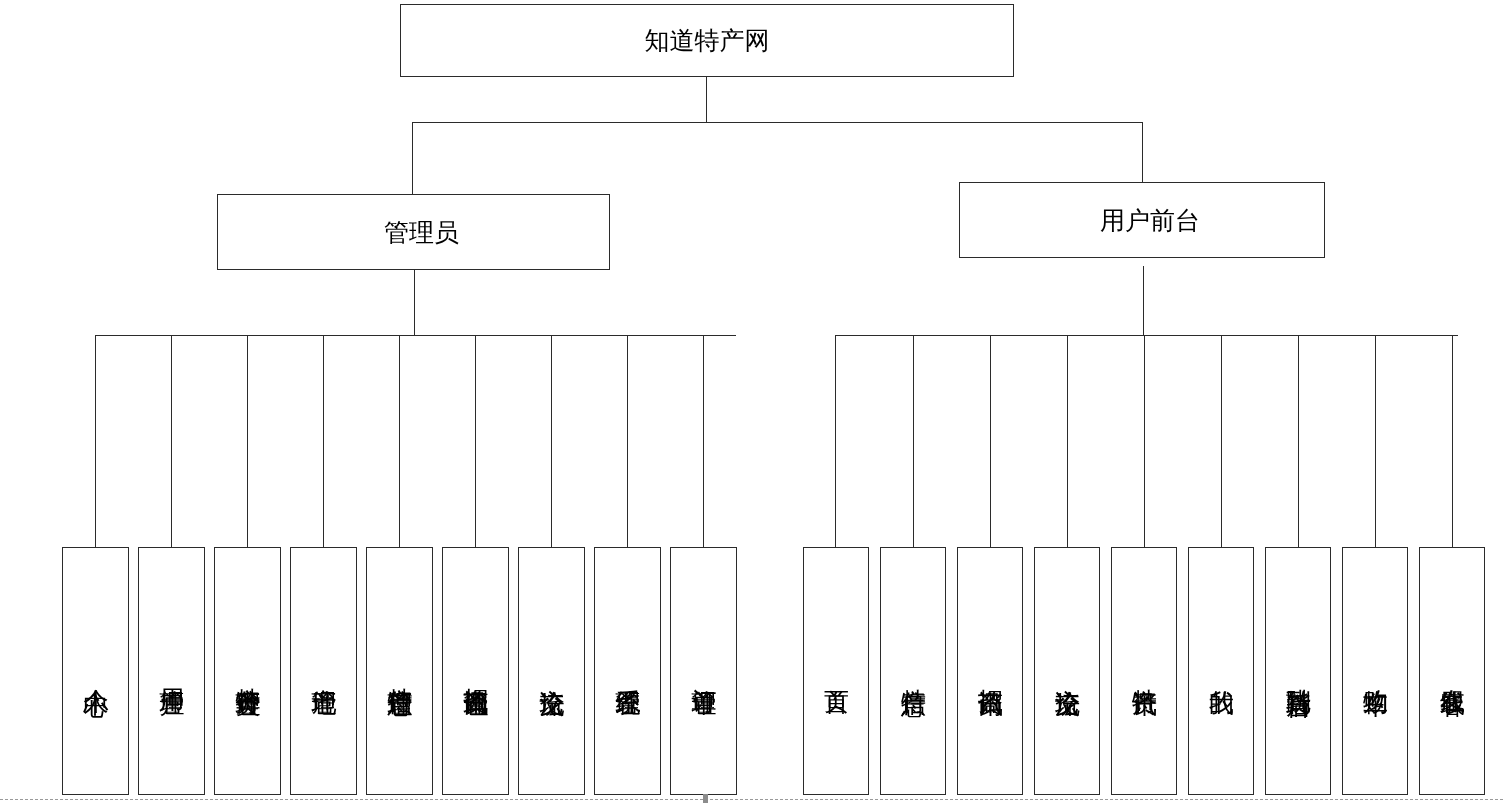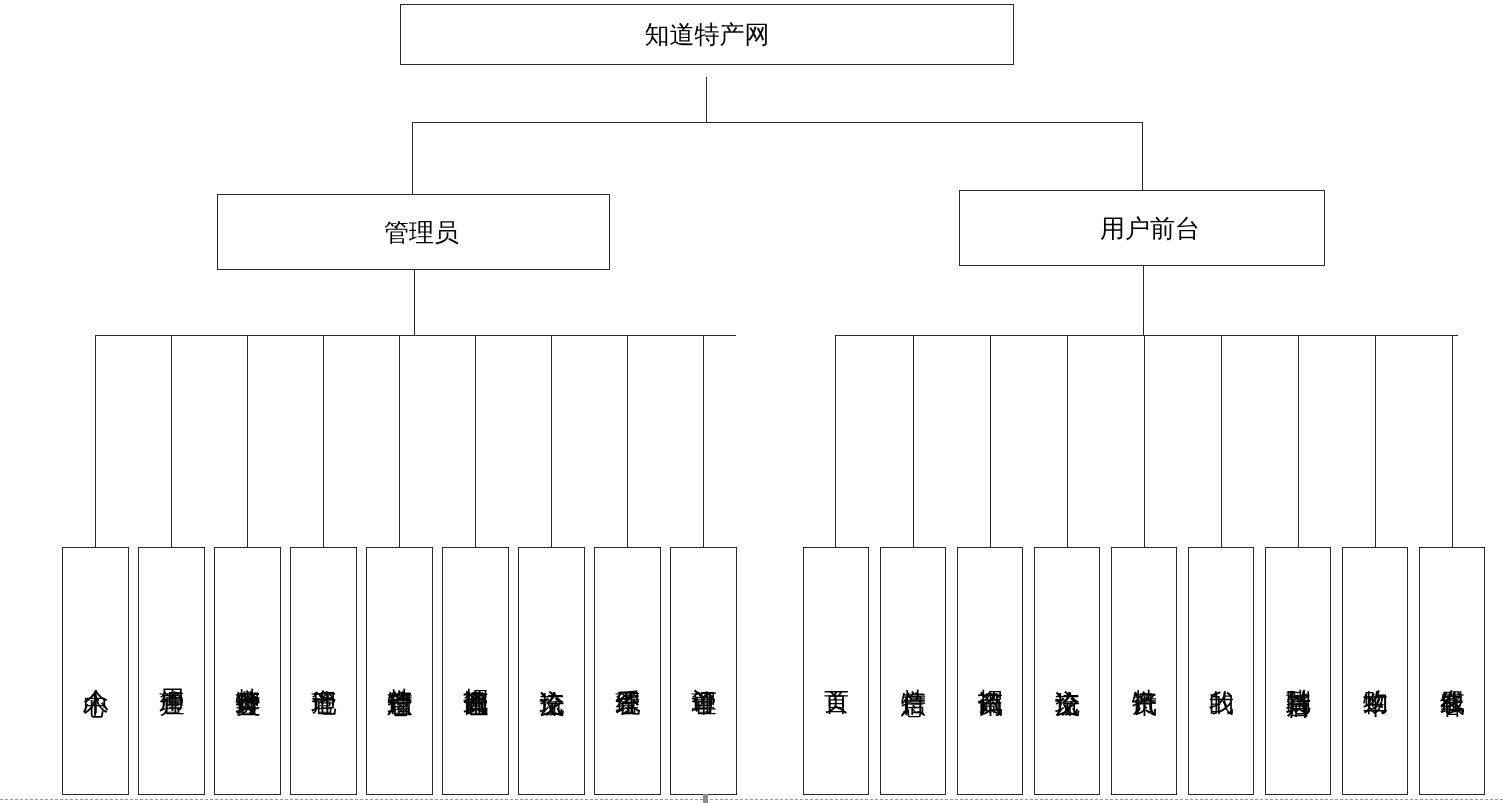--- a/index.html
+++ b/index.html
@@ -77,34 +77,34 @@
     width: 5px;
     height: 9px;
     background: #8c8c8c;
   }
 </style>
 </head>
 <body>
 
 <div id="canvas">
 
-  <div class="node root" style="left:400px; top:4px; width:614px; height:61px;">
+  <div class="node root" style="left:400px; top:4px; width:614px; height:73px;">
     <span>知道特产网</span>
   </div>
 
   <div class="line-v" style="left:706px; top:77px; height:45px;"></div>
   <div class="line-h" style="left:412px; top:122px; width:731px;"></div>
   <div class="line-v" style="left:412px; top:122px; height:72px;"></div>
   <div class="line-v" style="left:1142px; top:122px; height:68px;"></div>
 
   <div class="node level2" style="left:217px; top:194px; width:393px; height:76px;">
     <span>管理员</span>
   </div>
 
-  <div class="node level2" style="left:959px; top:190px; width:366px; height:76px;">
+  <div class="node level2" style="left:959px; top:182px; width:366px; height:76px;">
     <span>用户前台</span>
   </div>
 
   <div class="line-v" style="left:414px; top:270px; height:66px;"></div>
   <div class="line-h" style="left:95px; top:335px; width:641px;"></div>
 
   <div class="line-v" style="left:95px;  top:335px; height:212px;"></div>
   <div class="line-v" style="left:171px; top:335px; height:212px;"></div>
   <div class="line-v" style="left:247px; top:335px; height:212px;"></div>
   <div class="line-v" style="left:323px; top:335px; height:212px;"></div>

